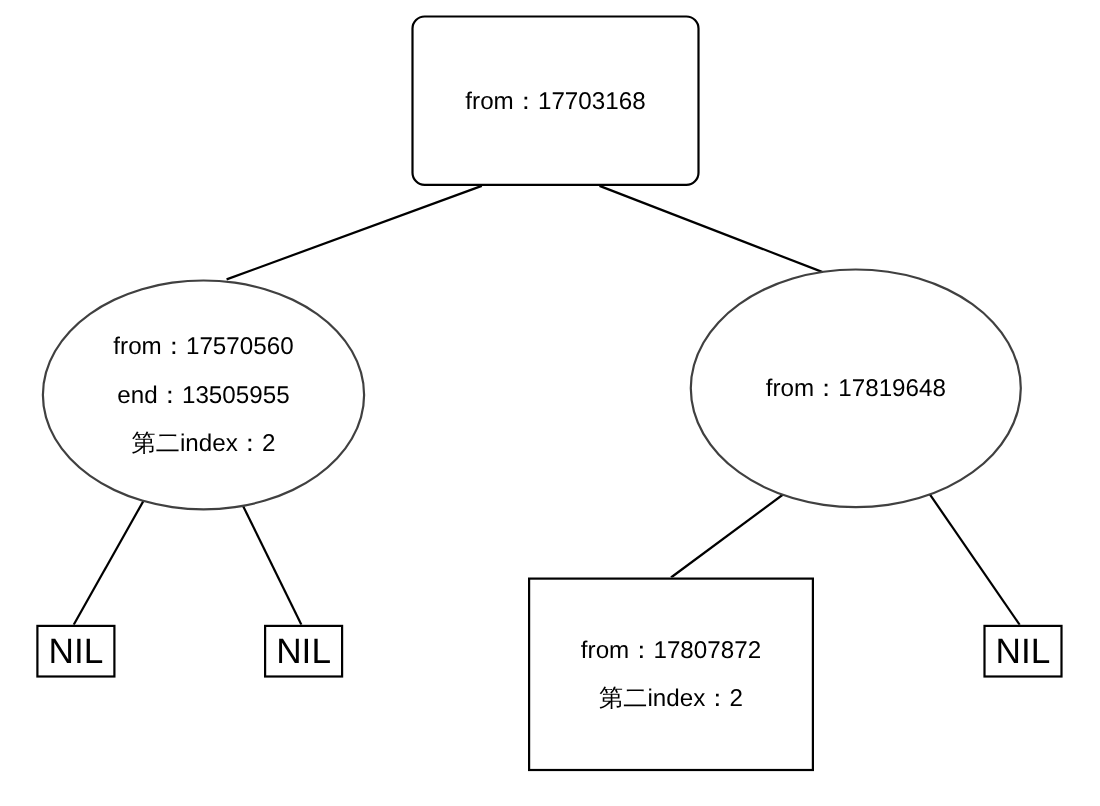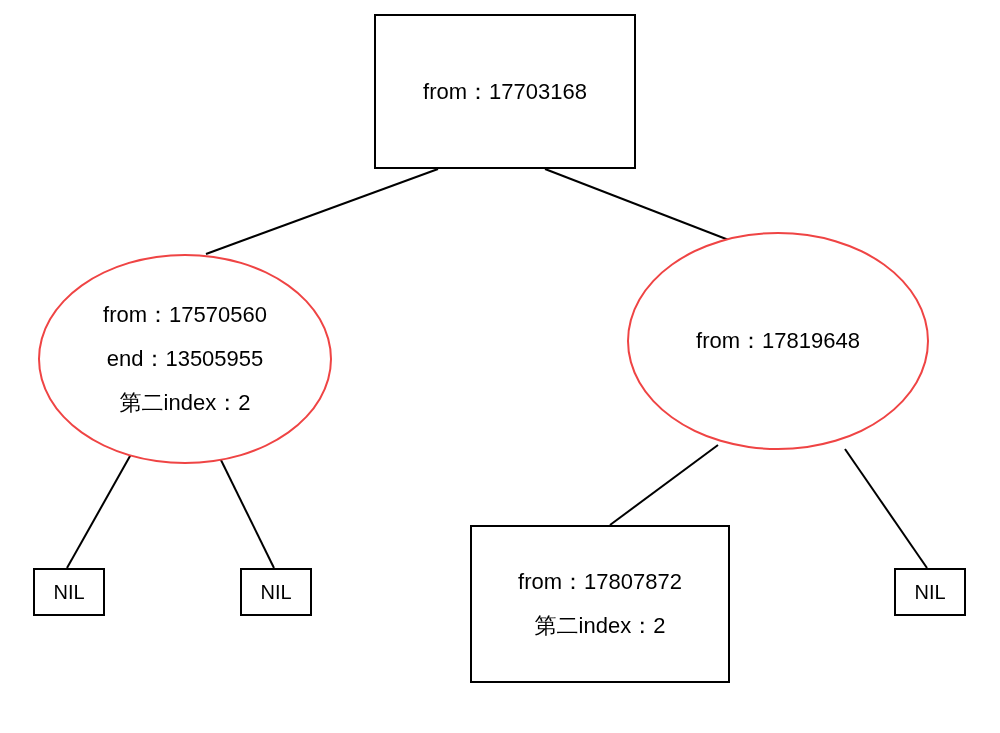--- a/index.html
+++ b/index.html
@@ -32,70 +32,70 @@
     align-items: center;
     justify-content: center;
     line-height: 2.0;
     text-align: center;
     background: #fff;
   }
   .rect-node {
     border: 2px solid #000;
   }
   .ellipse-node {
-    border: 2px solid #ef4444;
+    border: 2px solid #404040;
     border-radius: 50%;
   }
   .nil-node {
     border: 2px solid #000;
-    font-size: 20px;
+    font-size: 32px;
     line-height: 1;
     padding: 10px 8px;
   }
   .row { white-space: nowrap; }
 </style>
 </head>
 <body>
 
 <div class="canvas">
 
   <svg class="edges" viewBox="0 0 1000 733">
     <line x1="438" y1="169" x2="206" y2="254" stroke="#000" stroke-width="2"></line>
     <line x1="545" y1="169" x2="765" y2="254" stroke="#000" stroke-width="2"></line>
     <line x1="134" y1="449" x2="67" y2="568" stroke="#000" stroke-width="2"></line>
     <line x1="219" y1="456" x2="274" y2="568" stroke="#000" stroke-width="2"></line>
     <line x1="718" y1="445" x2="610" y2="525" stroke="#000" stroke-width="2"></line>
     <line x1="845" y1="449" x2="927" y2="568" stroke="#000" stroke-width="2"></line>
   </svg>
 
-  <div class="node rect-node" style="left:374px; top:14px; width:262px; height:155px;">
+  <div class="node rect-node" style="left:374px; top:14px; width:262px; height:155px;border-radius:12px;">
     <div class="row">
       <span>from：</span><span>17703168</span>
     </div>
   </div>
 
   <div class="node ellipse-node" style="left:38px; top:254px; width:294px; height:210px;">
     <div class="row">
       <span>from：</span><span>17570560</span>
     </div>
     <div class="row">
       <span>end：</span><span>13505955</span>
     </div>
     <div class="row">
       <span>第二index：</span><span>2</span>
     </div>
   </div>
 
-  <div class="node ellipse-node" style="left:627px; top:232px; width:302px; height:218px;">
+  <div class="node ellipse-node" style="left:627px; top:244px; width:302px; height:218px;">
     <div class="row">
       <span>from：</span><span>17819648</span>
     </div>
   </div>
 
-  <div class="node rect-node" style="left:470px; top:525px; width:260px; height:158px;">
+  <div class="node rect-node" style="left:480px; top:525px; width:260px; height:176px;">
     <div class="row">
       <span>from：</span><span>17807872</span>
     </div>
     <div class="row">
       <span>第二index：</span><span>2</span>
     </div>
   </div>
 
   <div class="node nil-node" style="left:33px; top:568px; width:72px; height:48px;">
     <span>NIL</span>

